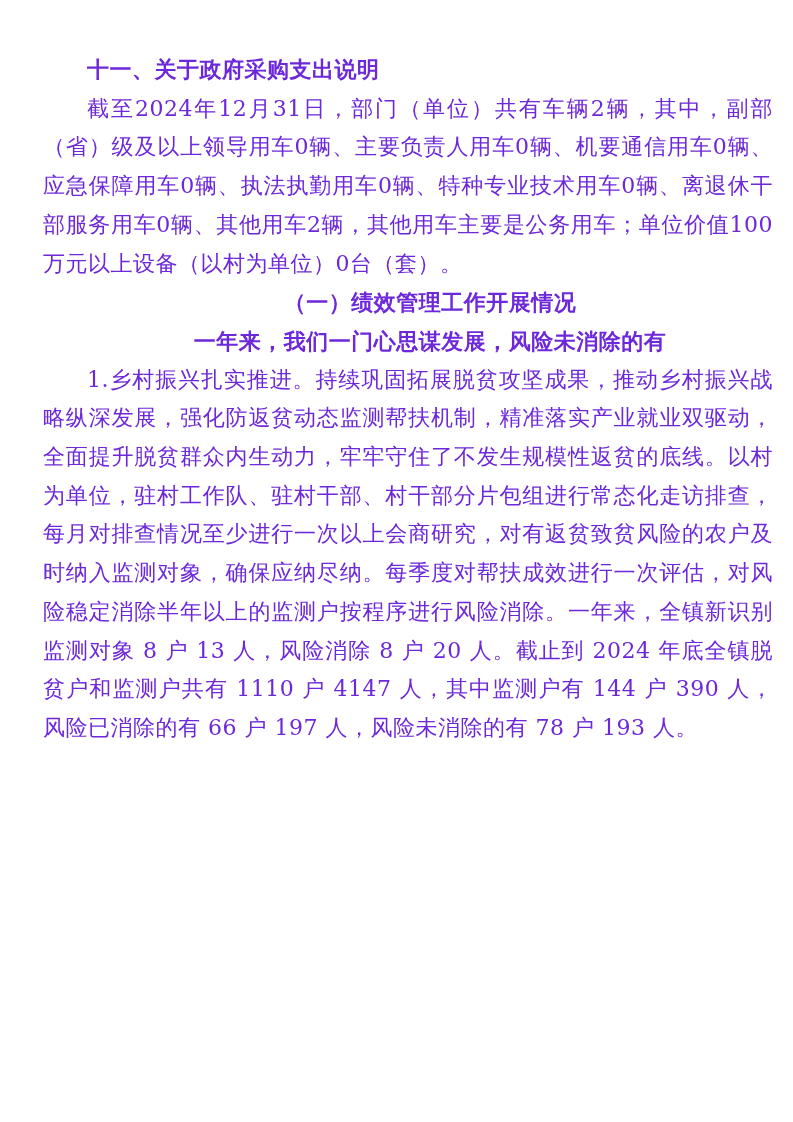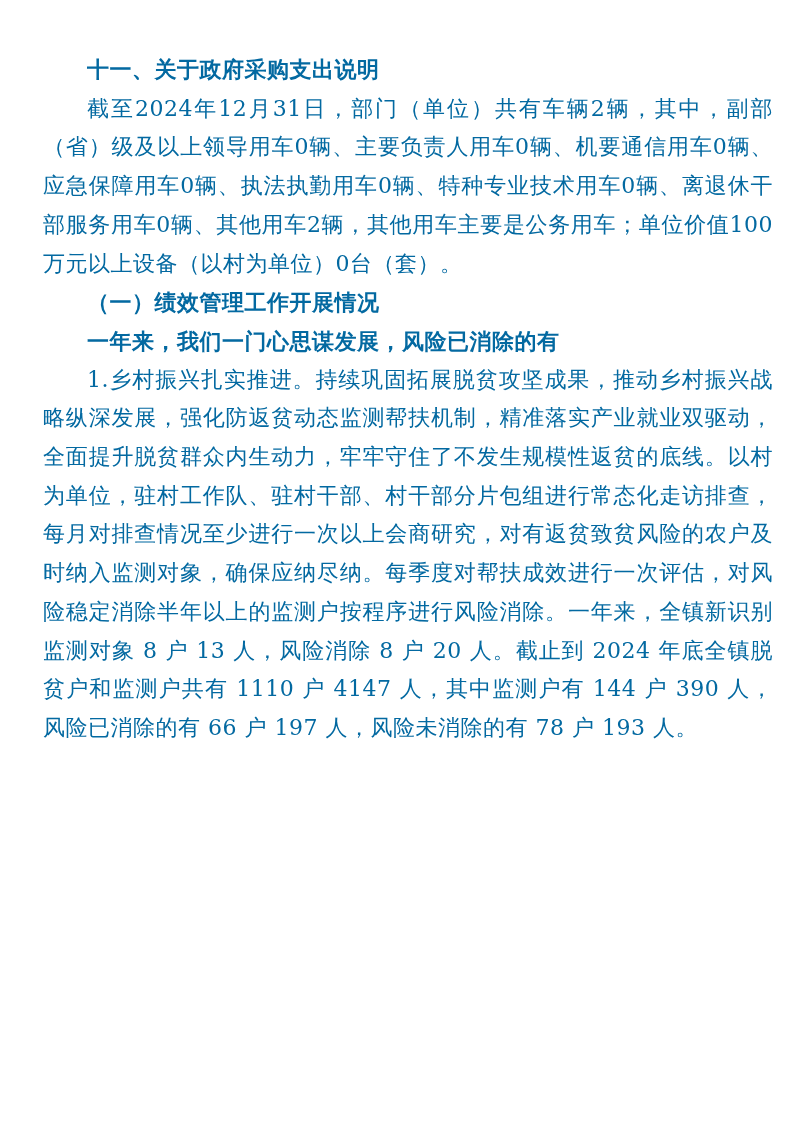--- a/index.html
+++ b/index.html
@@ -15,37 +15,37 @@
     background: #ffffff;
     color: #000000;
     padding: 51px 20px 0 43px;
     overflow: hidden;
   }
   .doc-block {
     margin: 0;
     font-size: 22px;
     line-height: 38.7px;
     text-indent: 2em;
-    color: #0369a1;
+    color: #6d28d9;
     letter-spacing: 0.5px;
   }
   .body-text {
     font-family: "DejaVu Serif", "Liberation Serif", serif;
     font-weight: 400;
     text-align: justify;
   }
   .heading-hei {
     font-family: "DejaVu Sans", "Liberation Sans", sans-serif;
     font-weight: 700;
     text-align: left;
   }
   .heading-kai {
     font-family: "DejaVu Serif", "Liberation Serif", serif;
     font-weight: 700;
-    text-align: left;
+    text-align: center;
   }
   .lead-bold {
     font-weight: 400;
     font-family: "DejaVu Serif", "Liberation Serif", serif;
     margin-top: 18px;
   }
 </style>
 </head>
 <body>
 
@@ -53,17 +53,17 @@
 
   <h2 class="doc-block heading-hei">十一、关于政府采购支出说明</h2>
 
 
 
   <p class="doc-block body-text">截至2024年12月31日，部门（单位）共有车辆2辆，其中，副部（省）级及以上领导用车0辆、主要负责人用车0辆、机要通信用车0辆、应急保障用车0辆、执法执勤用车0辆、特种专业技术用车0辆、离退休干部服务用车0辆、其他用车2辆，其他用车主要是公务用车；单位价值100万元以上设备（以村为单位）0台（套）。</p>
 
 
   <h3 class="doc-block heading-kai">（一）绩效管理工作开展情况</h3>
 
-  <h3 class="doc-block heading-kai">一年来，我们一门心思谋发展，风险已消除的有</h3>
+  <h3 class="doc-block heading-kai">一年来，我们一门心思谋发展，风险未消除的有</h3>
 
   <p class="doc-block body-text"><span class="lead-bold">1.乡村振兴扎实推进。</span><span>持续巩固拓展脱贫攻坚成果，推动乡村振兴战略纵深发展，强化防返贫动态监测帮扶机制，精准落实产业就业双驱动，全面提升脱贫群众内生动力，牢牢守住了不发生规模性返贫的底线。以村为单位，驻村工作队、驻村干部、村干部分片包组进行常态化走访排查，每月对排查情况至少进行一次以上会商研究，对有返贫致贫风险的农户及时纳入监测对象，确保应纳尽纳。每季度对帮扶成效进行一次评估，对风险稳定消除半年以上的监测户按程序进行风险消除。一年来，全镇新识别监测对象 8 户 13 人，风险消除 8 户 20 人。截止到 2024 年底全镇脱贫户和监测户共有 1110 户 4147 人，其中监测户有 144 户 390 人，风险已消除的有 66 户 197 人，风险未消除的有 78 户 193 人。</span></p>
 
 </div>
 
 </body></html>

